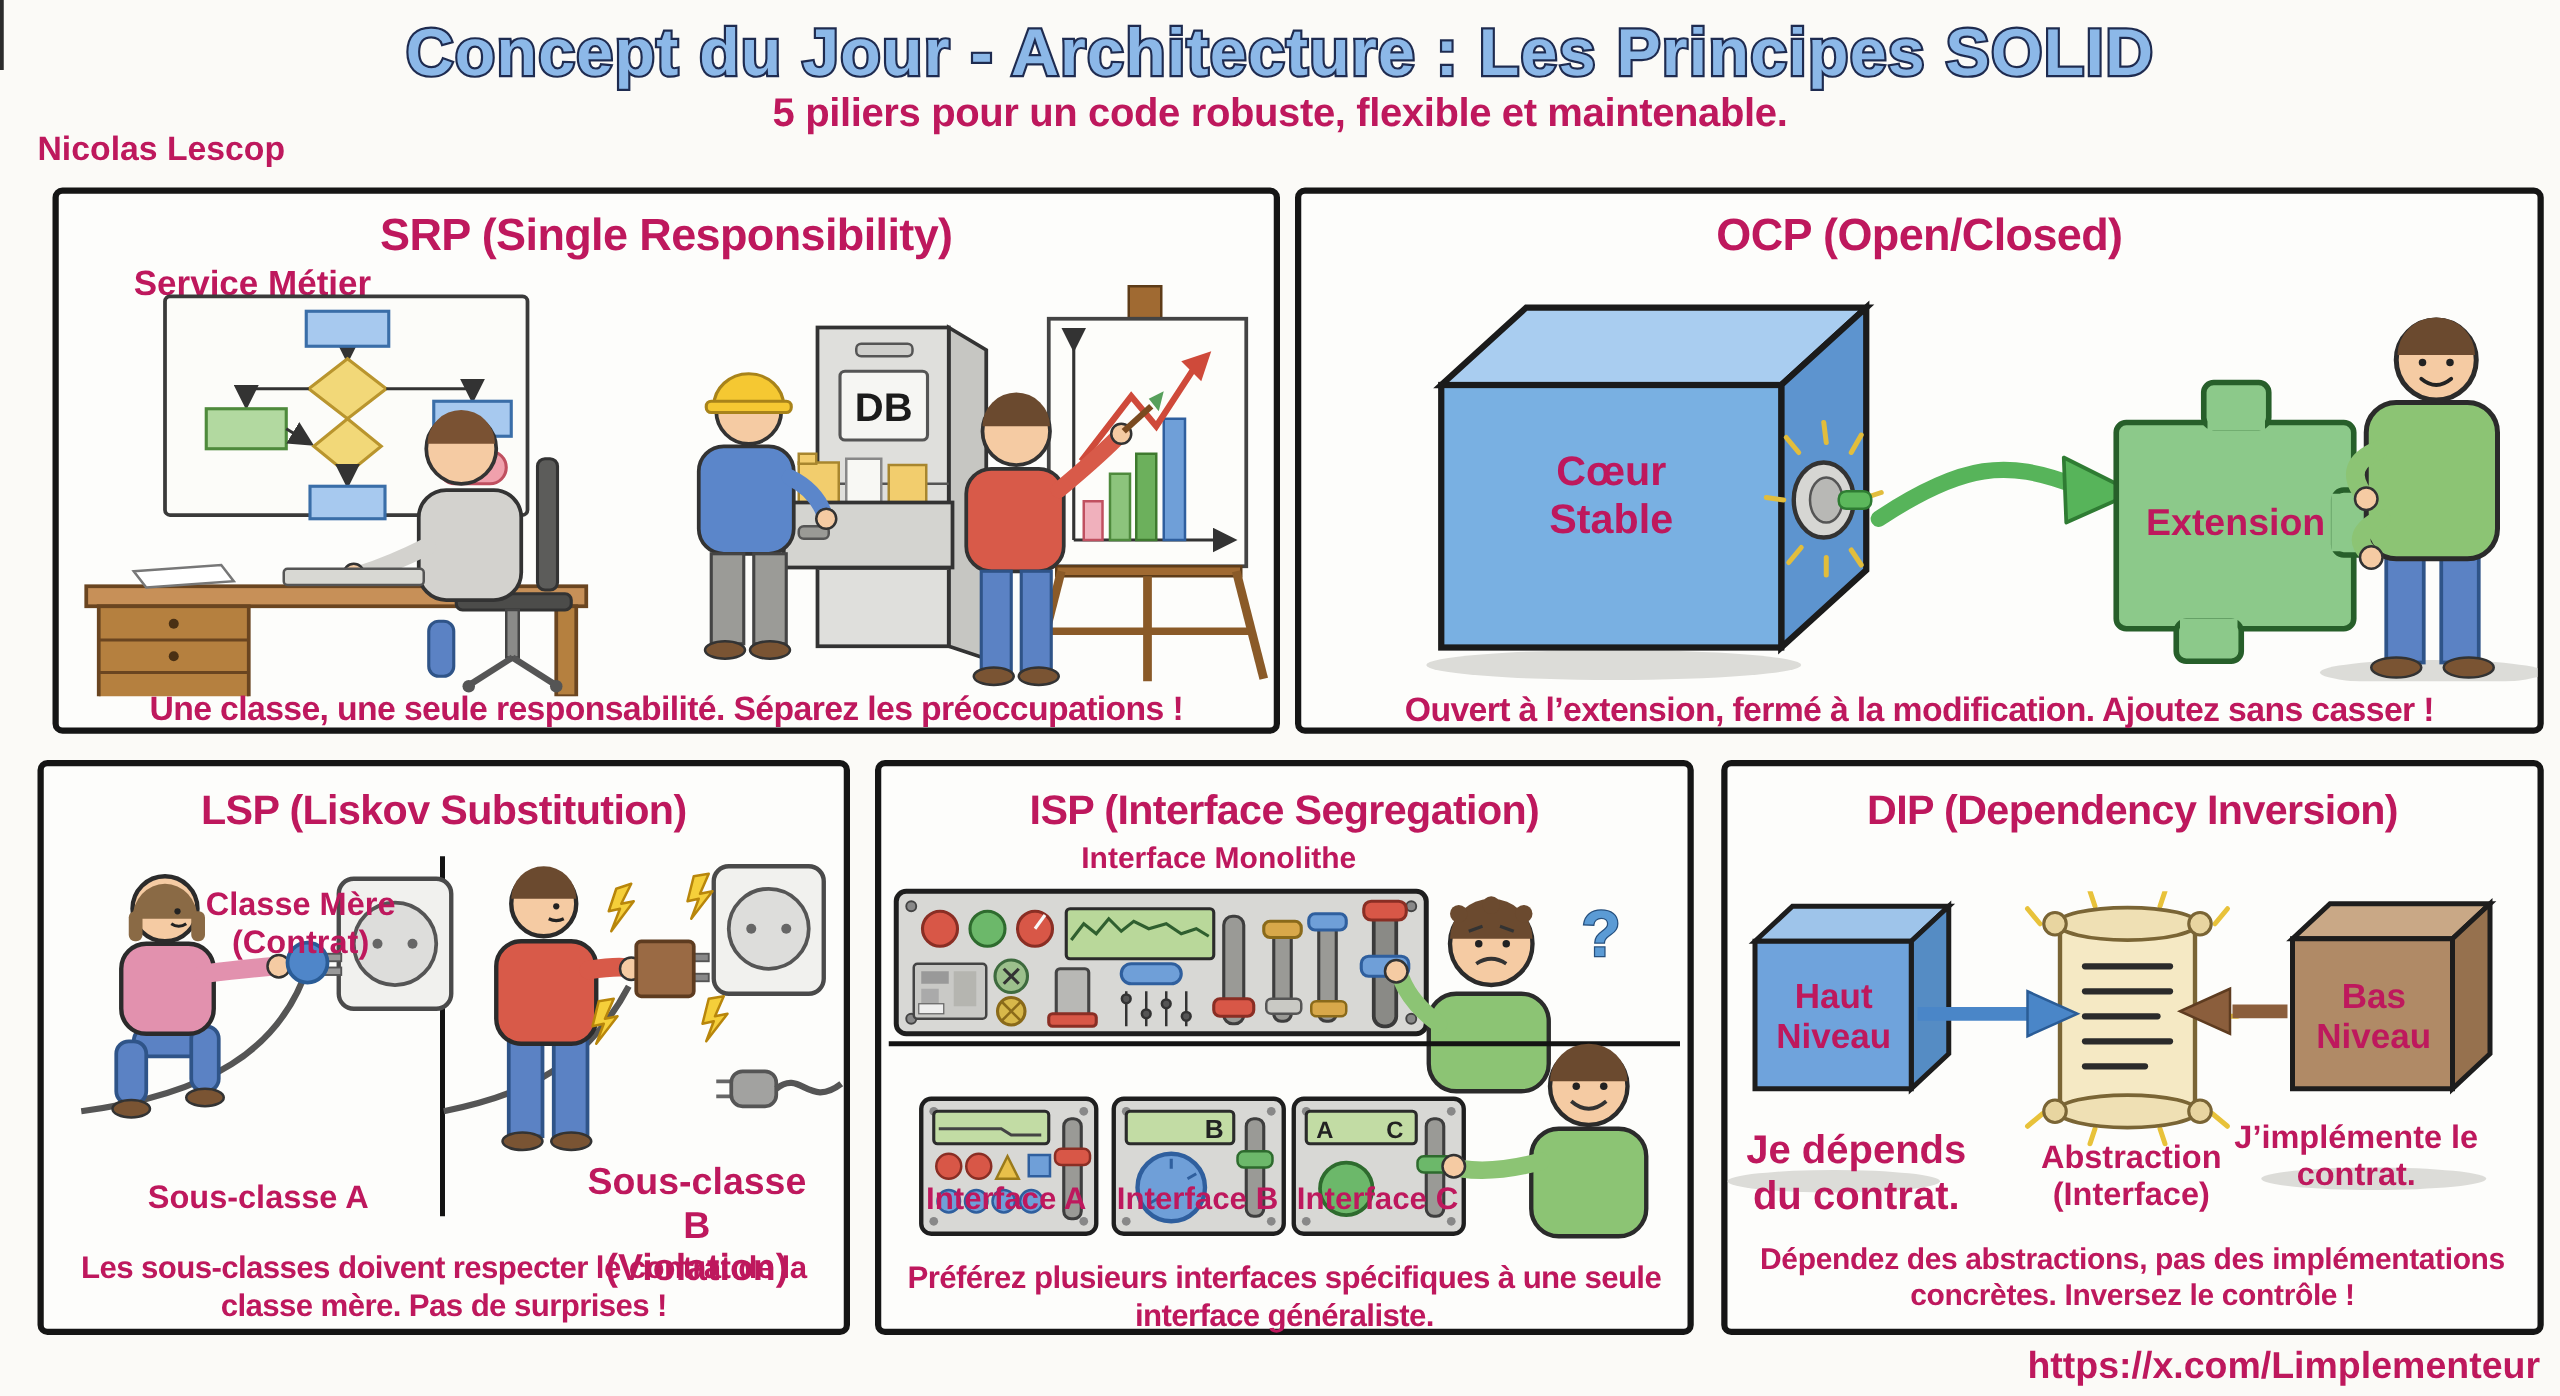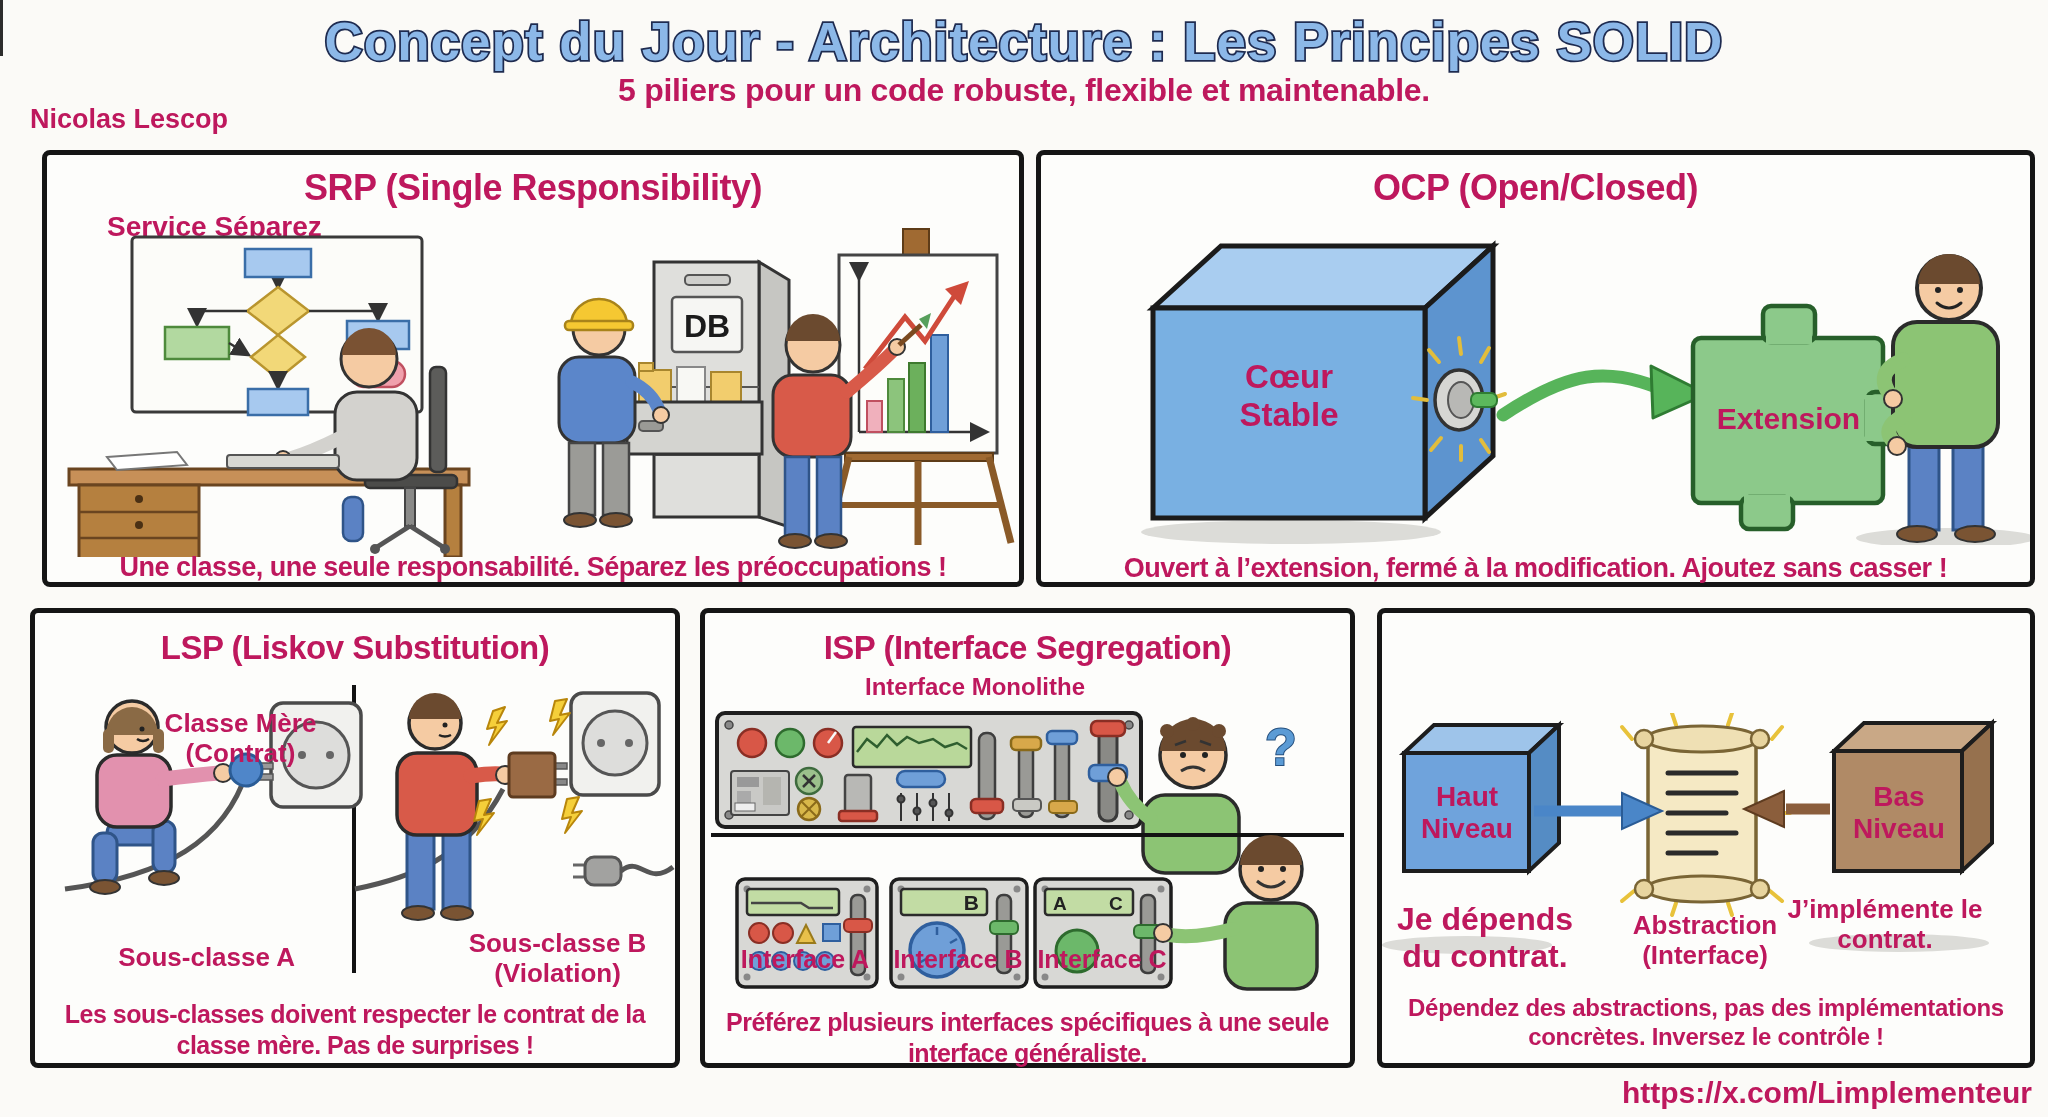--- a/index.html
+++ b/index.html
@@ -44,21 +44,21 @@
   
   #ocp-scene{top:55px;width:989px;height:335px;}
   #ocp-core-label{left:173px;top:203px;width:150px;font-size:33px;}
   #ocp-ext-label{left:655px;top:247px;width:185px;font-size:30px;}
   #ocp-caption{top:397px;font-size:27px;}
   
   #lsp-scene{top:58px;width:640px;height:292px;}
   #lsp-divider{position:absolute;left:317px;top:72px;width:4px;height:288px;background:#131313;}
   #lsp-mother-label{left:98px;top:96px;width:215px;font-size:26px;}
   #lsp-suba-label{left:20px;top:330px;width:240px;font-size:26px;text-align:right;padding-left:14px;}
-  #lsp-subb-label{left:420px;top:316px;width:205px;font-size:26px;}
+  #lsp-subb-label{left:420px;top:316px;width:205px;font-size:30px;}
   #lsp-caption{top:386px;font-size:25px;}
   
   #isp-scene{top:94px;width:645px;height:302px;}
   #isp-monolith-label{left:75px;top:60px;width:390px;font-size:24px;}
   #isp-a-label{left:25px;top:332px;width:150px;font-size:25px;}
   #isp-b-label{left:178px;top:332px;width:150px;font-size:25px;}
   #isp-c-label{left:322px;top:332px;width:150px;font-size:25px;}
   #isp-caption{top:394px;font-size:25px;}
   
   #dip-scene{top:100px;width:650px;height:252px;}
@@ -80,21 +80,21 @@
   <div class="edge-line"></div>
 
   <svg class="title-svg">
     <text x="1024" y="54" text-anchor="middle" font-size="53" letter-spacing="1" fill="#8cb8e8" stroke="#1e2b50" stroke-width="3.5" paint-order="stroke">Concept du Jour - Architecture : Les Principes SOLID</text>
   </svg>
   <div class="subtitle">5 piliers pour un code robuste, flexible et maintenable.</div>
   <div class="author">Nicolas Lescop</div>
 
   <section class="panel" id="panel-srp">
     <div class="panel-title">SRP (Single Responsibility)</div>
-    <div class="lbl" id="srp-board-label">Service Séparez</div>
+    <div class="lbl" id="srp-board-label">Service Métier</div>
 
     <svg class="scene" id="srp-scene" viewBox="0 0 972 350">
       <defs>
         <marker id="ah1" markerWidth="8" markerHeight="8" refX="6" refY="4" orient="auto">
           <path d="M0,0 L8,4 L0,8 Z" fill="#333"></path>
         </marker>
       </defs>
 
       <g>
         <rect x="85" y="30" width="290" height="175" rx="4" fill="#fcfcf9" stroke="#3a3a3a" stroke-width="3"></rect>
@@ -489,20 +489,21 @@
         <path d="M552,174 Q566,186 580,174" fill="none" stroke="#333" stroke-width="3"></path>
       </g>
     </svg>
     <div class="lbl" id="isp-a-label">Interface A</div>
     <div class="lbl" id="isp-b-label">Interface B</div>
     <div class="lbl" id="isp-c-label">Interface C</div>
     <div class="caption" id="isp-caption">Préférez plusieurs interfaces spécifiques à une seule interface généraliste.</div>
   </section>
 
   <section class="panel" id="panel-dip">
+    <div class="panel-title small">DIP (Dependency Inversion)</div>
 
     <svg class="scene" id="dip-scene" viewBox="0 0 650 252">
       <ellipse cx="85" cy="232" rx="85" ry="9" fill="#dcdcd8"></ellipse>
       <ellipse cx="517" cy="230" rx="90" ry="9" fill="#dcdcd8"></ellipse>
       <g>
         <polygon points="22,40 52,12 177,12 147,40" fill="#9ec4ea" stroke="#1d1d1d" stroke-width="4"></polygon>
         <polygon points="147,40 177,12 177,130 147,158" fill="#558cc4" stroke="#1d1d1d" stroke-width="4"></polygon>
         <rect x="22" y="40" width="125" height="118" fill="#6fa3dc" stroke="#1d1d1d" stroke-width="4"></rect>
       </g>
       <g>

